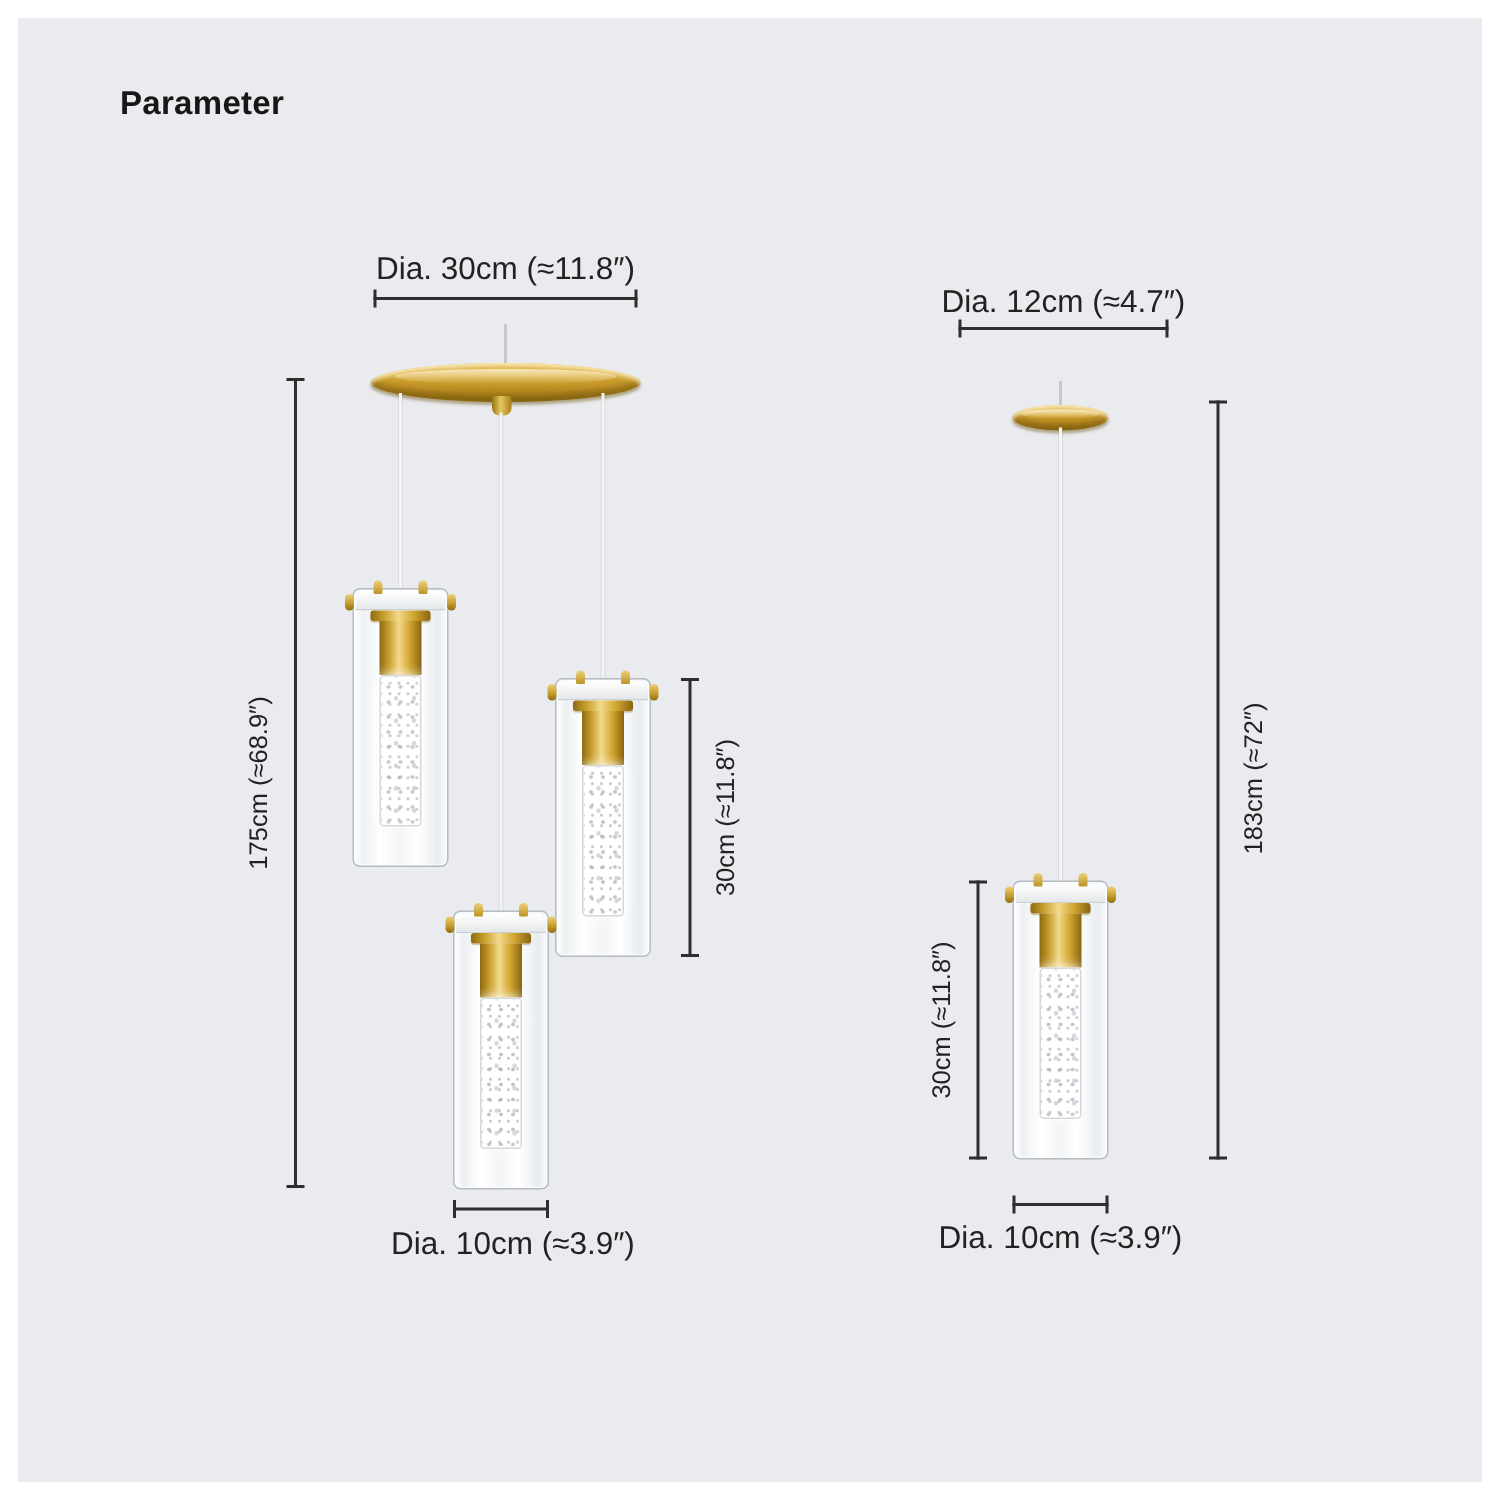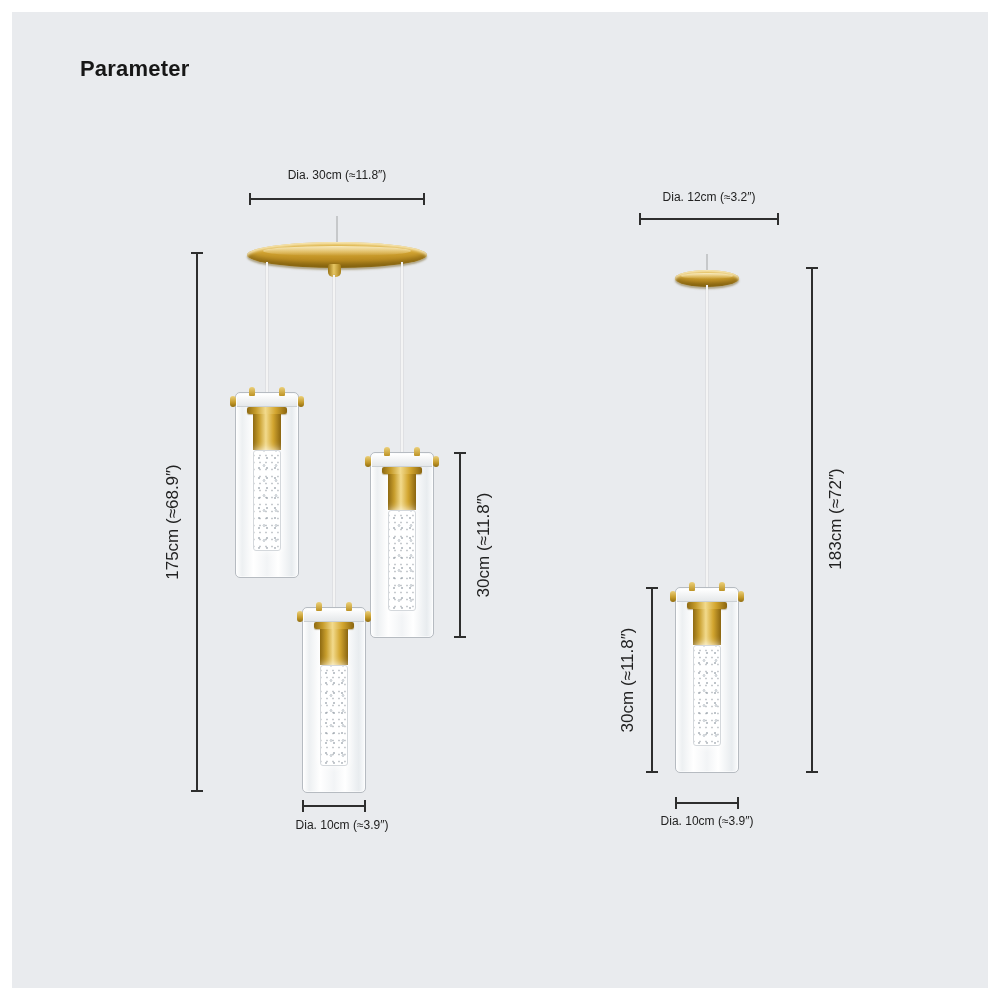--- a/index.html
+++ b/index.html
@@ -13,21 +13,21 @@
 
   
   .dim-h { position:absolute; height:1.6px; background:#2e2e2e; }
   .dim-h::before, .dim-h::after { content:""; position:absolute; width:1.6px; height:12px; top:-5.2px; background:#2e2e2e; }
   .dim-h::before { left:0; } .dim-h::after { right:0; }
 
   .dim-v { position:absolute; width:1.6px; background:#2e2e2e; }
   .dim-v::before, .dim-v::after { content:""; position:absolute; height:1.6px; width:12px; left:-5.2px; background:#2e2e2e; }
   .dim-v::before { top:0; } .dim-v::after { bottom:0; }
 
-  .hlabel { position:absolute; font-size:12px; color:#222; text-align:center; white-space:nowrap; }
+  .hlabel { position:absolute; font-size:21px; color:#222; text-align:center; white-space:nowrap; }
   .vlabel { position:absolute; font-size:17px; color:#222; white-space:nowrap;
             transform:translate(-50%,-50%) rotate(-90deg); }
 
   
   .stem { position:absolute; width:1.6px; background:#c6c8ca; }
   .cord { position:absolute; width:2px; background:#f4f4f4; box-shadow:0 0 0 .5px rgba(120,125,130,.18); }
 
   .canopy { position:absolute; border-radius:50%;
             background:linear-gradient(180deg,#e3bd55 0%,#d2a433 38%,#bd8e22 68%,#96700f 100%);
             box-shadow:0 2px 2px rgba(105,80,10,.45), inset 0 2px 3px rgba(255,243,205,.85), inset 0 -4px 5px rgba(110,82,12,.55); }
@@ -126,21 +126,21 @@
 
       <div class="dim-v" style="left:447px;top:440px;height:186px"></div>
       <div class="vlabel" style="left:472px;top:533px">30cm (≈11.8″)</div>
 
       <div class="dim-h" style="left:290px;top:793px;width:64px"></div>
       <div class="hlabel" style="left:230px;top:806px;width:200px">Dia. 10cm (≈3.9″)</div>
     </div>
 
     <div>
 
-      <div class="hlabel" style="left:597px;top:178px;width:200px">Dia. 12cm (≈3.2″)</div>
+      <div class="hlabel" style="left:597px;top:178px;width:200px">Dia. 12cm (≈4.7″)</div>
       <div class="dim-h" style="left:627px;top:206px;width:140px"></div>
 
       <div class="stem" style="left:694px;top:242px;height:18px"></div>
       <div class="canopy" style="left:663px;top:258px;width:64px;height:17px"></div>
       <div class="cord" style="left:694px;top:273px;height:303px"></div>
 
       <div class="pendant" style="left:663px;top:575px">
         <div class="glass"></div>
         <div class="rim"></div>
         <div class="pin pin-left"></div>

